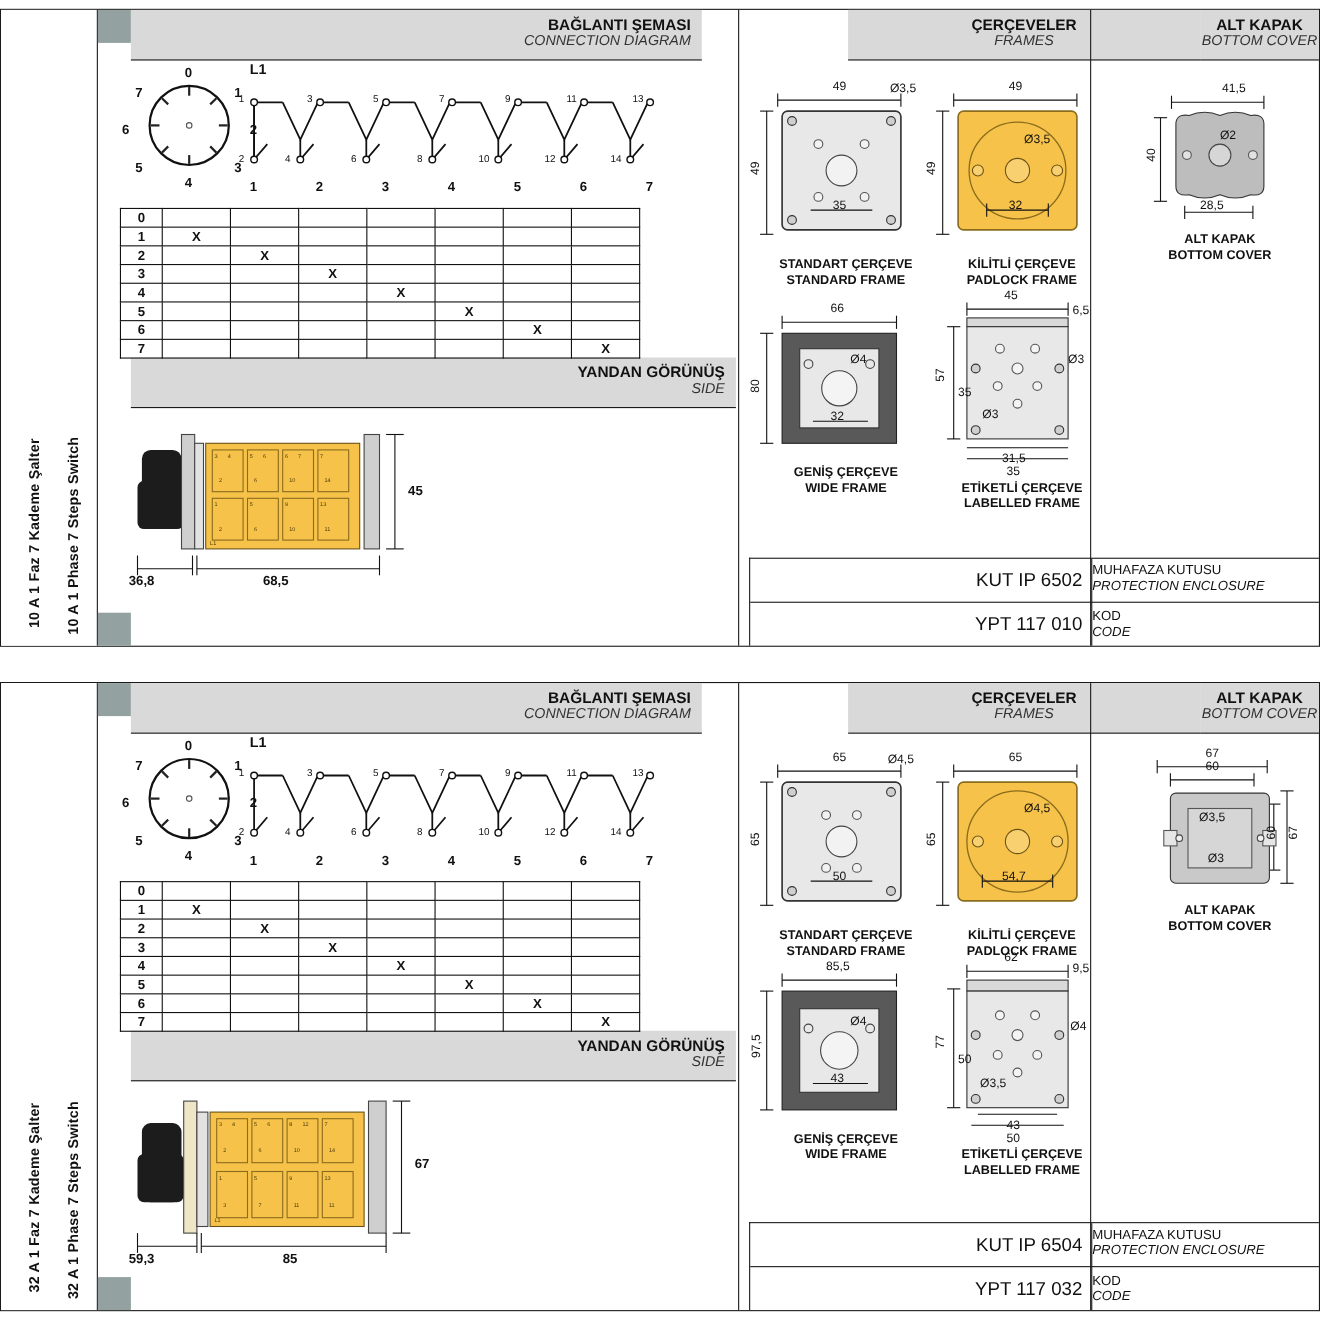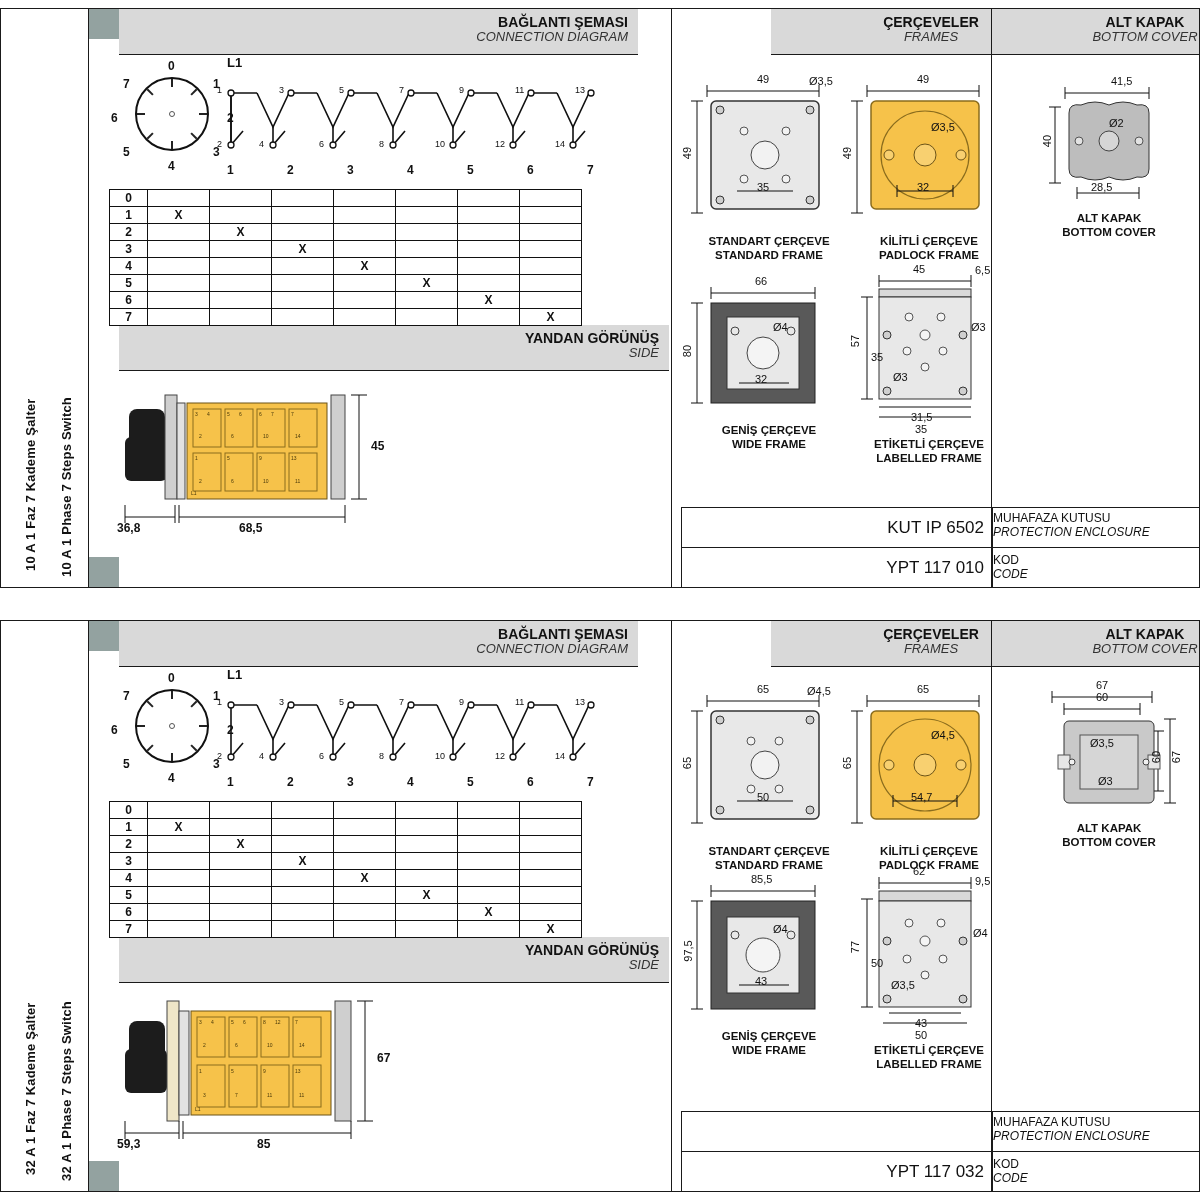--- a/index.html
+++ b/index.html
@@ -476,21 +476,21 @@
             <circle cx="76" cy="108" r="4"></circle>
           </g>
           <g fill="#cfcfcf" stroke="#333">
             <circle cx="38" cy="76" r="4"></circle>
               <circle cx="114" cy="76" r="4"></circle>
             <circle cx="38" cy="132" r="4"></circle>
               <circle cx="114" cy="132" r="4"></circle>
           </g>
         </svg>
         <div class="dim" style="left:64px; top:4px;">45</div>
-        <div class="dim" style="left:126px; top:5px;">6,5</div>
+        <div class="dim" style="left:126px; top:17px;">6,5</div>
         <div class="dim" style="left:0px; top:76px; transform:rotate(-90deg);">57</div>
         <div class="dim" style="left:22px; top:92px;">35</div>
         <div class="dim" style="left:122px; top:62px;">Ø3</div>
         <div class="dim" style="left:44px; top:112px;">Ø3</div>
         <div class="dim" style="left:62px; top:152px;">31,5</div>
         <div class="dim" style="left:66px; top:164px;">35</div>
         <div class="cap" style="left:0px; top:178px;">
           <span>ETİKETLİ ÇERÇEVE</span><br>
           <span class="en">LABELLED FRAME</span>
         </div>
@@ -973,20 +973,21 @@
         <div class="dim" style="left:74px; top:96px;">Ø3</div>
         <div class="cap" style="left:5px; top:142px;">
           <span>ALT KAPAK</span><br>
           <span class="en">BOTTOM COVER</span>
         </div>
       </div>
 
       <div class="codebox">
         <div class="sep"></div>
         <div class="row r1">
+          <div class="val">KUT IP 6504</div>
           <div class="lbl">
             <div class="a">MUHAFAZA KUTUSU</div>
             <div class="b">PROTECTION ENCLOSURE</div>
           </div>
         </div>
         <div class="row r2">
           <div class="val">YPT 117 032</div>
           <div class="lbl kodlbl">
             <div class="a">KOD</div>
             <div class="b">CODE</div>

